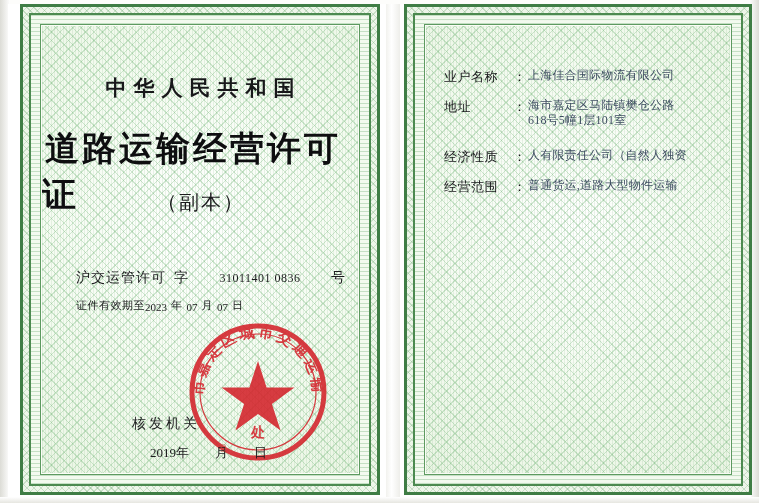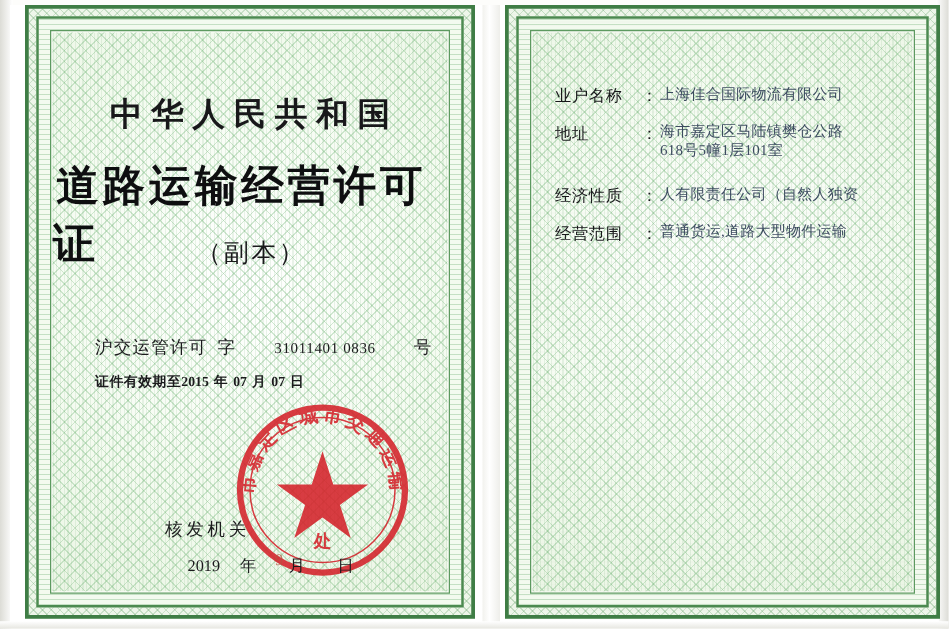--- a/index.html
+++ b/index.html
@@ -101,21 +101,21 @@
     height: 100%;
   }
 
   
   .title-1 {
     position: absolute;
     left: 0; right: 0;
     top: 48px;
     text-align: center;
     font-family: "DejaVu Serif", "Liberation Serif", serif;
-    font-size: 26px;
+    font-size: 21px;
     font-weight: bold;
     letter-spacing: 7px;
     color: #18181a;
     text-indent: 7px;
   }
   .title-2 {
     position: absolute;
     left: 0; right: 0;
     top: 100px;
     font-family: "DejaVu Serif", "Liberation Serif", serif;
@@ -161,25 +161,24 @@
     border-bottom: 1px solid transparent;
   }
   .lic-hao { letter-spacing: 1px; }
 
   .valid-row {
     position: absolute;
     left: 34px;
     top: 272px;
     width: 280px;
     display: flex;
-    align-items: center;
+    align-items: flex-end;
     font-family: "DejaVu Serif", "Liberation Serif", serif;
     font-size: 11px;
     color: #1b1b1d;
-    font-weight: bold;
   }
   .valid-row .lbl { letter-spacing: 0.5px; white-space: nowrap; }
   .valid-row .val { font-family: "Liberation Serif", serif; font-size: 11px; }
   .valid-row .u { margin: 0 4px; letter-spacing: 0.5px; }
 
   
   .seal {
     position: absolute;
     left: 145px;
     top: 295px;
@@ -205,21 +204,21 @@
     left: 108px;
     top: 418px;
     width: 190px;
     display: flex;
     align-items: baseline;
     justify-content: flex-start;
     font-family: "DejaVu Serif", "Liberation Serif", serif;
     font-size: 13px;
     color: #1b1b1d;
   }
-  .date-row .y { margin-right: 16px; font-family: "Liberation Serif", serif; }
+  .date-row .y { font-family: "Liberation Serif", serif; }
   .date-row .u2 { margin-right: 26px; }
   .date-row .u3 { margin-right: 26px; }
 
   .date-stamp {
     position: absolute;
     left: 178px;
     top: 414px;
     font-family: "Liberation Serif", serif;
     font-size: 13px;
     color: #b8503f;
@@ -318,21 +317,21 @@
 
           <div class="lic-row">
             <span class="lic-prefix">沪交运管许可</span>
             <span class="lic-zi">字</span>
             <span class="lic-no">31011401 0836</span>
             <span class="lic-hao">号</span>
           </div>
 
           <div class="valid-row">
             <span class="lbl">证件有效期至</span>
-            <span class="val">2015</span>
+            <span class="val">2023</span>
             <span class="u">年</span>
             <span class="val">07</span>
             <span class="u">月</span>
             <span class="val">07</span>
             <span class="u">日</span>
           </div>
 
           <div class="seal">
             <svg width="142" height="142" viewBox="0 0 142 142" aria-hidden="true">
               <g opacity="0.88">

